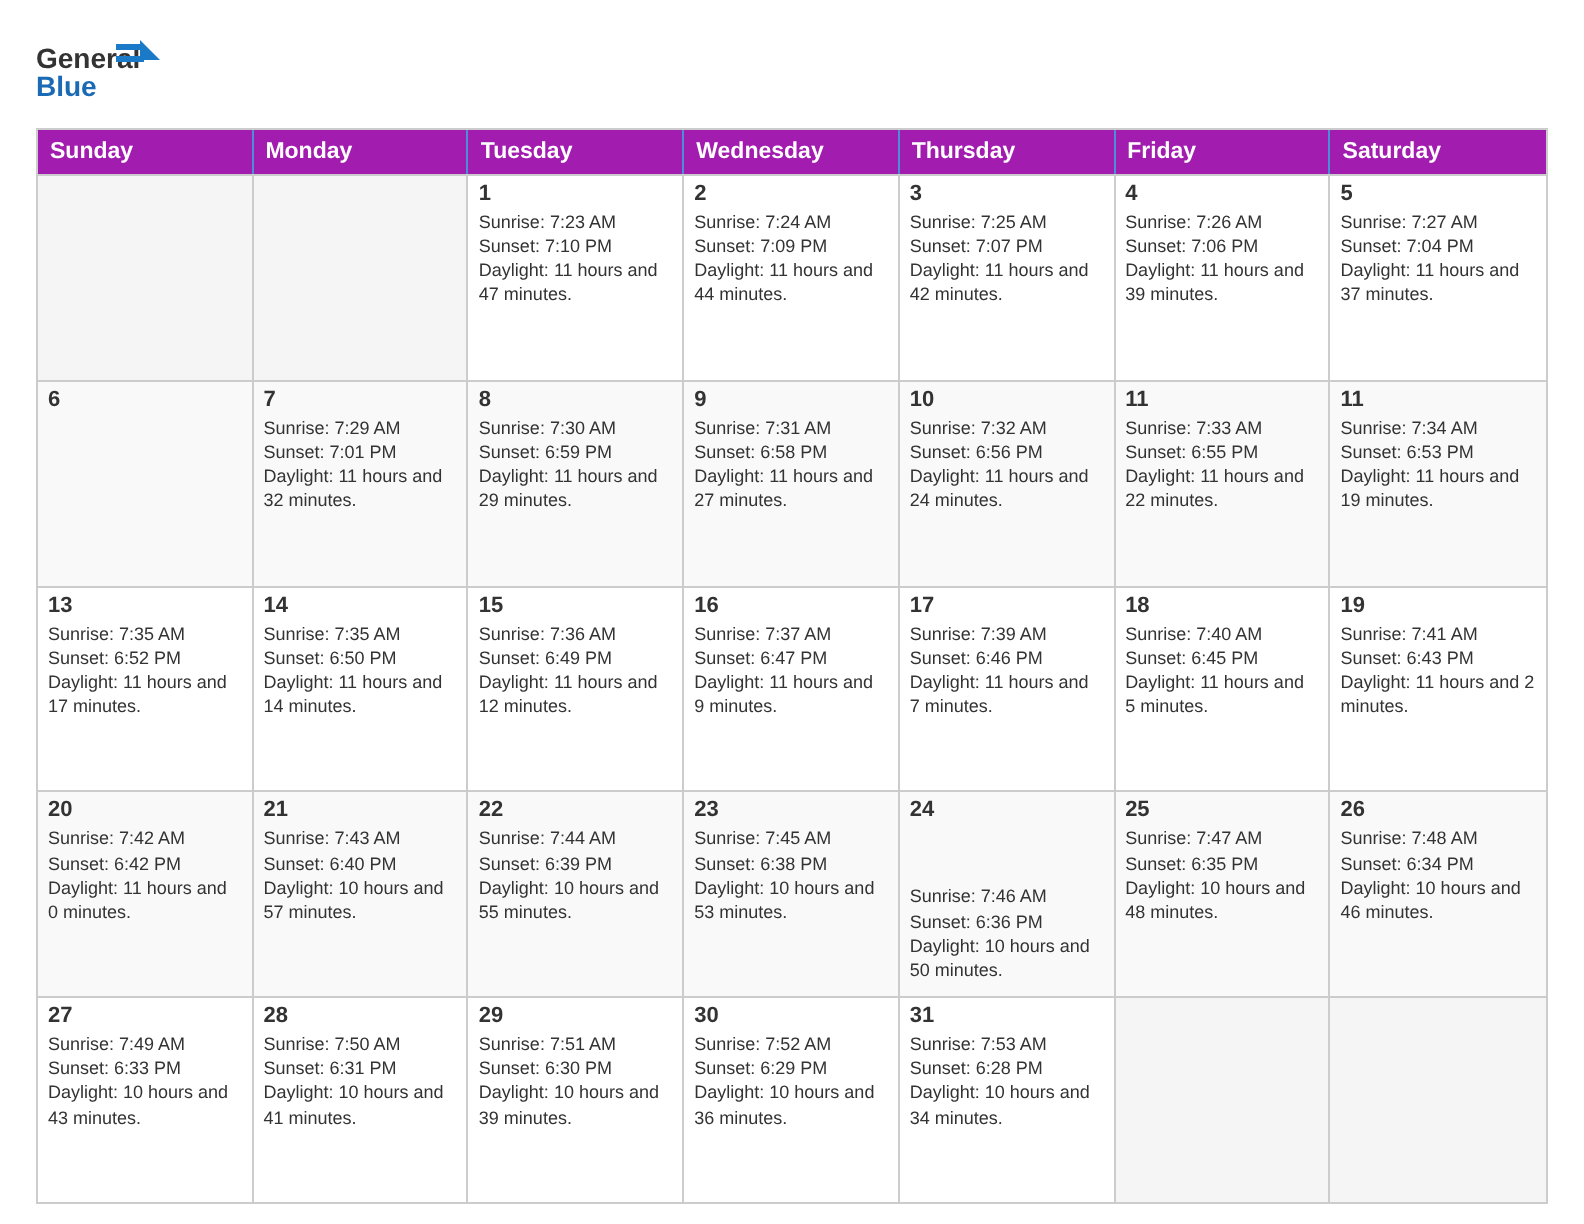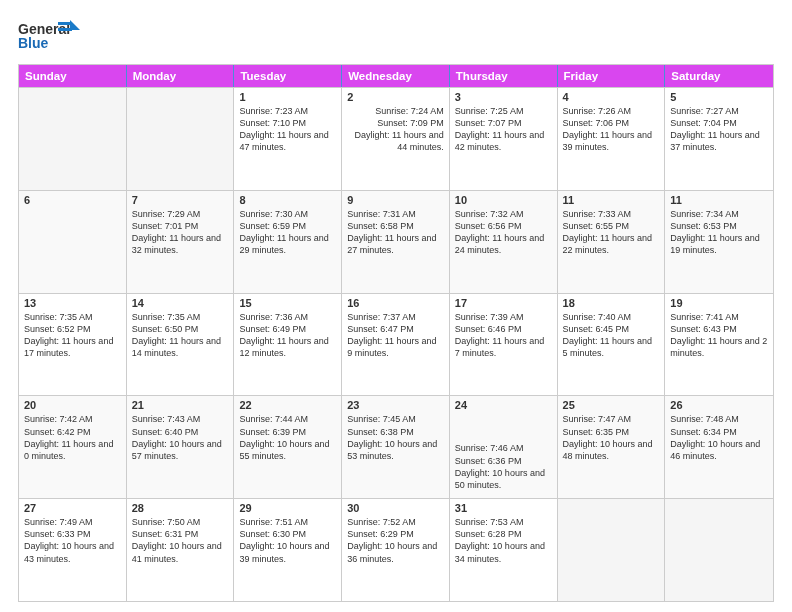--- a/index.html
+++ b/index.html
@@ -43,21 +43,21 @@
     }
     .calendar {
       flex: 1;
       display: flex;
       flex-direction: column;
       border: 1px solid #ccc;
     }
     .cal-header {
       display: grid;
       grid-template-columns: repeat(7, 1fr);
-      background: #d946ef;
+      background: #a21caf;
     }
     .cal-header-cell {
       color: #fff;
       font-size: 11.5px;
       font-weight: bold;
       padding: 5px 6px;
       border-right: 1px solid #4a8fd6;
     }
     .cal-header-cell:last-child { border-right: none; }
     .cal-body {
@@ -139,21 +139,21 @@
           <div class="cal-cell empty"></div>
           <div class="cal-cell empty"></div>
           <div class="cal-cell">
             <span class="day-num">1</span>
             <div class="cell-text" style="white-space: pre-line;">Sunrise: 7:23 AM
 Sunset: 7:10 PM
 Daylight: 11 hours and 47 minutes.</div>
           </div>
           <div class="cal-cell">
             <span class="day-num">2</span>
-            <div class="cell-text" style="white-space: pre-line; text-align: right;">Sunrise: 7:24 AM
+            <div class="cell-text" style="white-space: pre-line;">Sunrise: 7:24 AM
 Sunset: 7:09 PM
 Daylight: 11 hours and 44 minutes.</div>
           </div>
           <div class="cal-cell">
             <span class="day-num">3</span>
             <div class="cell-text" style="white-space: pre-line;">Sunrise: 7:25 AM
 Sunset: 7:07 PM
 Daylight: 11 hours and 42 minutes.</div>
           </div>
           <div class="cal-cell">

